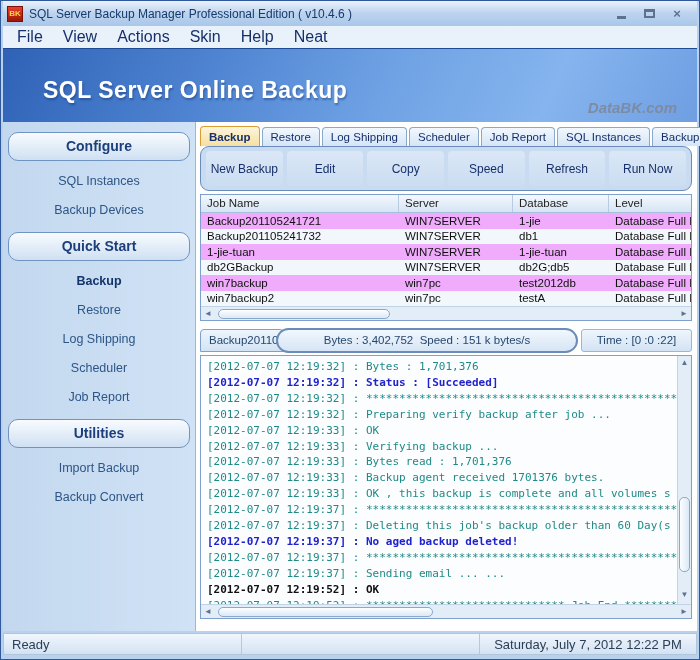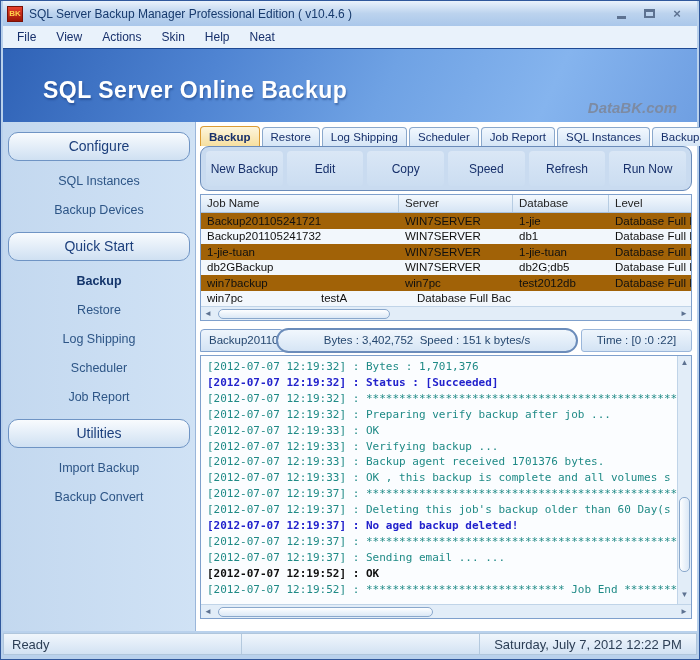--- a/index.html
+++ b/index.html
@@ -10,47 +10,47 @@
   .titlebar { height:25px; flex:0 0 25px; display:flex; align-items:center; gap:6px; padding:0 4px; background:linear-gradient(#eaf2fc,#bcd3ee 50%,#a9c7ea); }
   .app-icon { width:16px; height:16px; flex:0 0 16px; background:linear-gradient(#e8402c,#9c1606); border:1px solid #7a1006; color:#ffd24a; font-size:8px; font-weight:bold; display:flex; align-items:center; justify-content:center; }
   .title { font-size:12px; color:#173a6d; flex:1; white-space:nowrap; overflow:hidden; }
   .win-controls { display:flex; gap:12px; align-items:center; margin-right:8px; }
   .wbtn { width:16px; height:15px; display:flex; align-items:center; justify-content:center; color:#5d7291; font-weight:bold; font-size:13px; cursor:default; }
   .glyph-min { width:9px; height:3px; background:#5d7291; margin-top:8px; }
   .glyph-max { width:11px; height:9px; border:2px solid #5d7291; border-top-width:3px; }
 
   
   .menubar { height:22px; flex:0 0 22px; background:#e9f2fb; display:flex; align-items:center; padding-left:4px; }
-  .menu-item { font-size:12px; color:#17306b; padding:0 10px; }
+  .menu-item { font-size:16px; color:#17306b; padding:0 10px; }
 
   
   .banner { height:74px; flex:0 0 74px; position:relative; border-top:1px solid #1e4a94; background:linear-gradient(115deg,#2f62b6 0%,#4f84d2 30%,#6fa2e4 55%,#85b4ee 78%,#6f9fe2 100%); }
   .banner-title { position:absolute; left:40px; top:28px; font-size:23px; font-weight:bold; color:#ffffff; text-shadow:1px 2px 2px rgba(20,50,110,.45); letter-spacing:.5px; }
   .banner-watermark { position:absolute; right:20px; bottom:6px; font-size:15px; font-weight:bold; font-style:italic; color:#7d8ba3; }
 
   
   .main { flex:1; display:flex; min-height:0; }
   .sidebar { width:193px; flex:0 0 193px; background:linear-gradient(90deg,#c3d8ef,#d0e2f5); border-right:1px solid #9ab6da; padding-top:3px; }
-  .side-header { margin:7px 5px 6px 5px; padding:5px 0 6px; text-align:center; font-size:14px; font-weight:normal; color:#1c3f7c; border:1px solid #6f94c4; border-radius:10px; background:linear-gradient(#f8fbfe,#cfe0f2); }
+  .side-header { margin:7px 5px 6px 5px; padding:5px 0 6px; text-align:center; font-size:14px; font-weight:bold; color:#1c3f7c; border:1px solid #6f94c4; border-radius:10px; background:linear-gradient(#f8fbfe,#cfe0f2); }
   .side-item { text-align:center; font-size:12.5px; color:#2d5586; padding:7px 0 8px; cursor:default; }
   .side-item.active { font-weight:bold; color:#14356b; }
 
   .content { flex:1; background:#ffffff; display:flex; flex-direction:column; padding:3px 5px 0 4px; min-width:0; }
 
   
   .tabstrip { display:flex; gap:2px; height:21px; flex:0 0 21px; align-items:flex-end; margin-bottom:0; }
   .tab { font-size:11.5px; color:#17306b; padding:3px 8px 3px; background:linear-gradient(#f2f8fe,#d5e5f6); border:1px solid #8aa8cc; border-bottom:none; border-radius:4px 4px 0 0; white-space:nowrap; cursor:default; }
   .tab.active { background:linear-gradient(#fdf6dd,#f6dfa0); border-color:#dc9c34; font-weight:bold; padding-top:4px; }
 
   
   .toolbar { display:flex; border:1px solid #6b8cba; border-radius:9px; background:#c9dbf0; height:45px; flex:0 0 45px; padding:3px; }
   .tb-btn { flex:1; margin:1px 2px; display:flex; align-items:center; justify-content:center; font-size:12px; color:#17306b; background:linear-gradient(#dae7f6,#cbddf1); border-radius:4px; cursor:default; }
 
   
-  .job-table { border:1px solid #7fa0cc; margin-top:3px; background:#a16207; flex:0 0 auto; }
+  .job-table { border:1px solid #7fa0cc; margin-top:3px; background:#f0abfc; flex:0 0 auto; }
   .jt-header { display:flex; height:18px; background:linear-gradient(#f4f9fe,#d5e4f4); border-bottom:1px solid #a8c0dc; font-size:11.5px; color:#222; align-items:center; }
   .jt-hcell { padding:1px 6px 2px; border-right:1px solid #b6cce2; white-space:nowrap; overflow:hidden; height:100%; display:flex; align-items:center; }
   .c0 { width:198px; flex:0 0 198px; } .c1 { width:114px; flex:0 0 114px; } .c2 { width:96px; flex:0 0 96px; } .c3 { flex:1; min-width:0; border-right:none; }
   .jt-row { display:flex; height:15.5px; font-size:11.5px; color:#101010; align-items:center; }
   .jt-row:nth-child(even) { background:#f2f7fc; }
   .jt-cell { padding:0 6px; white-space:nowrap; overflow:hidden; }
   .hscroll { height:14px; display:flex; align-items:center; background:#e2edf8; border-top:1px solid #c0d4e8; }
   .scroll-arrow { width:14px; flex:0 0 14px; text-align:center; font-size:8px; color:#5d7291; line-height:14px; cursor:default; }
   .hthumb { height:10px; border:1px solid #8aa8cc; border-radius:5px; background:linear-gradient(#fdfeff,#dbe8f6); cursor:default; }
   .table-thumb { width:172px; margin-left:3px; }
@@ -186,20 +186,21 @@
             <div class="jt-cell c2">db2G;db5</div>
             <div class="jt-cell c3">Database Full Bac</div>
           </div>
           <div class="jt-row">
             <div class="jt-cell c0">win7backup</div>
             <div class="jt-cell c1">win7pc</div>
             <div class="jt-cell c2">test2012db</div>
             <div class="jt-cell c3">Database Full Bac</div>
           </div>
           <div class="jt-row">
+            <div class="jt-cell c0">win7backup2</div>
             <div class="jt-cell c1">win7pc</div>
             <div class="jt-cell c2">testA</div>
             <div class="jt-cell c3">Database Full Bac</div>
           </div>
         </div>
         <div class="hscroll">
           <span class="scroll-arrow">◄</span>
           <span class="hthumb table-thumb"></span>
           <span class="scroll-arrow" style="margin-left:auto;">►</span>
         </div>
@@ -212,20 +213,21 @@
       </div>
 
       <div class="log-panel">
         <div class="log-lines">
           <div class="log-line log-normal">[2012-07-07 12:19:32] : Bytes : 1,701,376</div>
           <div class="log-line log-highlight">[2012-07-07 12:19:32] : Status : [Succeeded]</div>
           <div class="log-line log-normal">[2012-07-07 12:19:32] : ************************************************************</div>
           <div class="log-line log-normal">[2012-07-07 12:19:32] : Preparing verify backup after job ...</div>
           <div class="log-line log-normal">[2012-07-07 12:19:33] : OK</div>
           <div class="log-line log-normal">[2012-07-07 12:19:33] : Verifying backup ...</div>
+          <div class="log-line log-normal">[2012-07-07 12:19:33] : Bytes read : 1,701,376</div>
           <div class="log-line log-normal">[2012-07-07 12:19:33] : Backup agent received 1701376 bytes.</div>
           <div class="log-line log-normal">[2012-07-07 12:19:33] : OK , this backup is complete and all volumes s</div>
           <div class="log-line log-normal">[2012-07-07 12:19:37] : ************************************************************</div>
           <div class="log-line log-normal">[2012-07-07 12:19:37] : Deleting this job's backup older than 60 Day(s</div>
           <div class="log-line log-highlight">[2012-07-07 12:19:37] : No aged backup deleted!</div>
           <div class="log-line log-normal">[2012-07-07 12:19:37] : ************************************************************</div>
           <div class="log-line log-normal">[2012-07-07 12:19:37] : Sending email ... ...</div>
           <div class="log-line log-bold">[2012-07-07 12:19:52] : OK</div>
           <div class="log-line log-normal">[2012-07-07 12:19:52] : ****************************** Job End ******************</div>
         </div>

